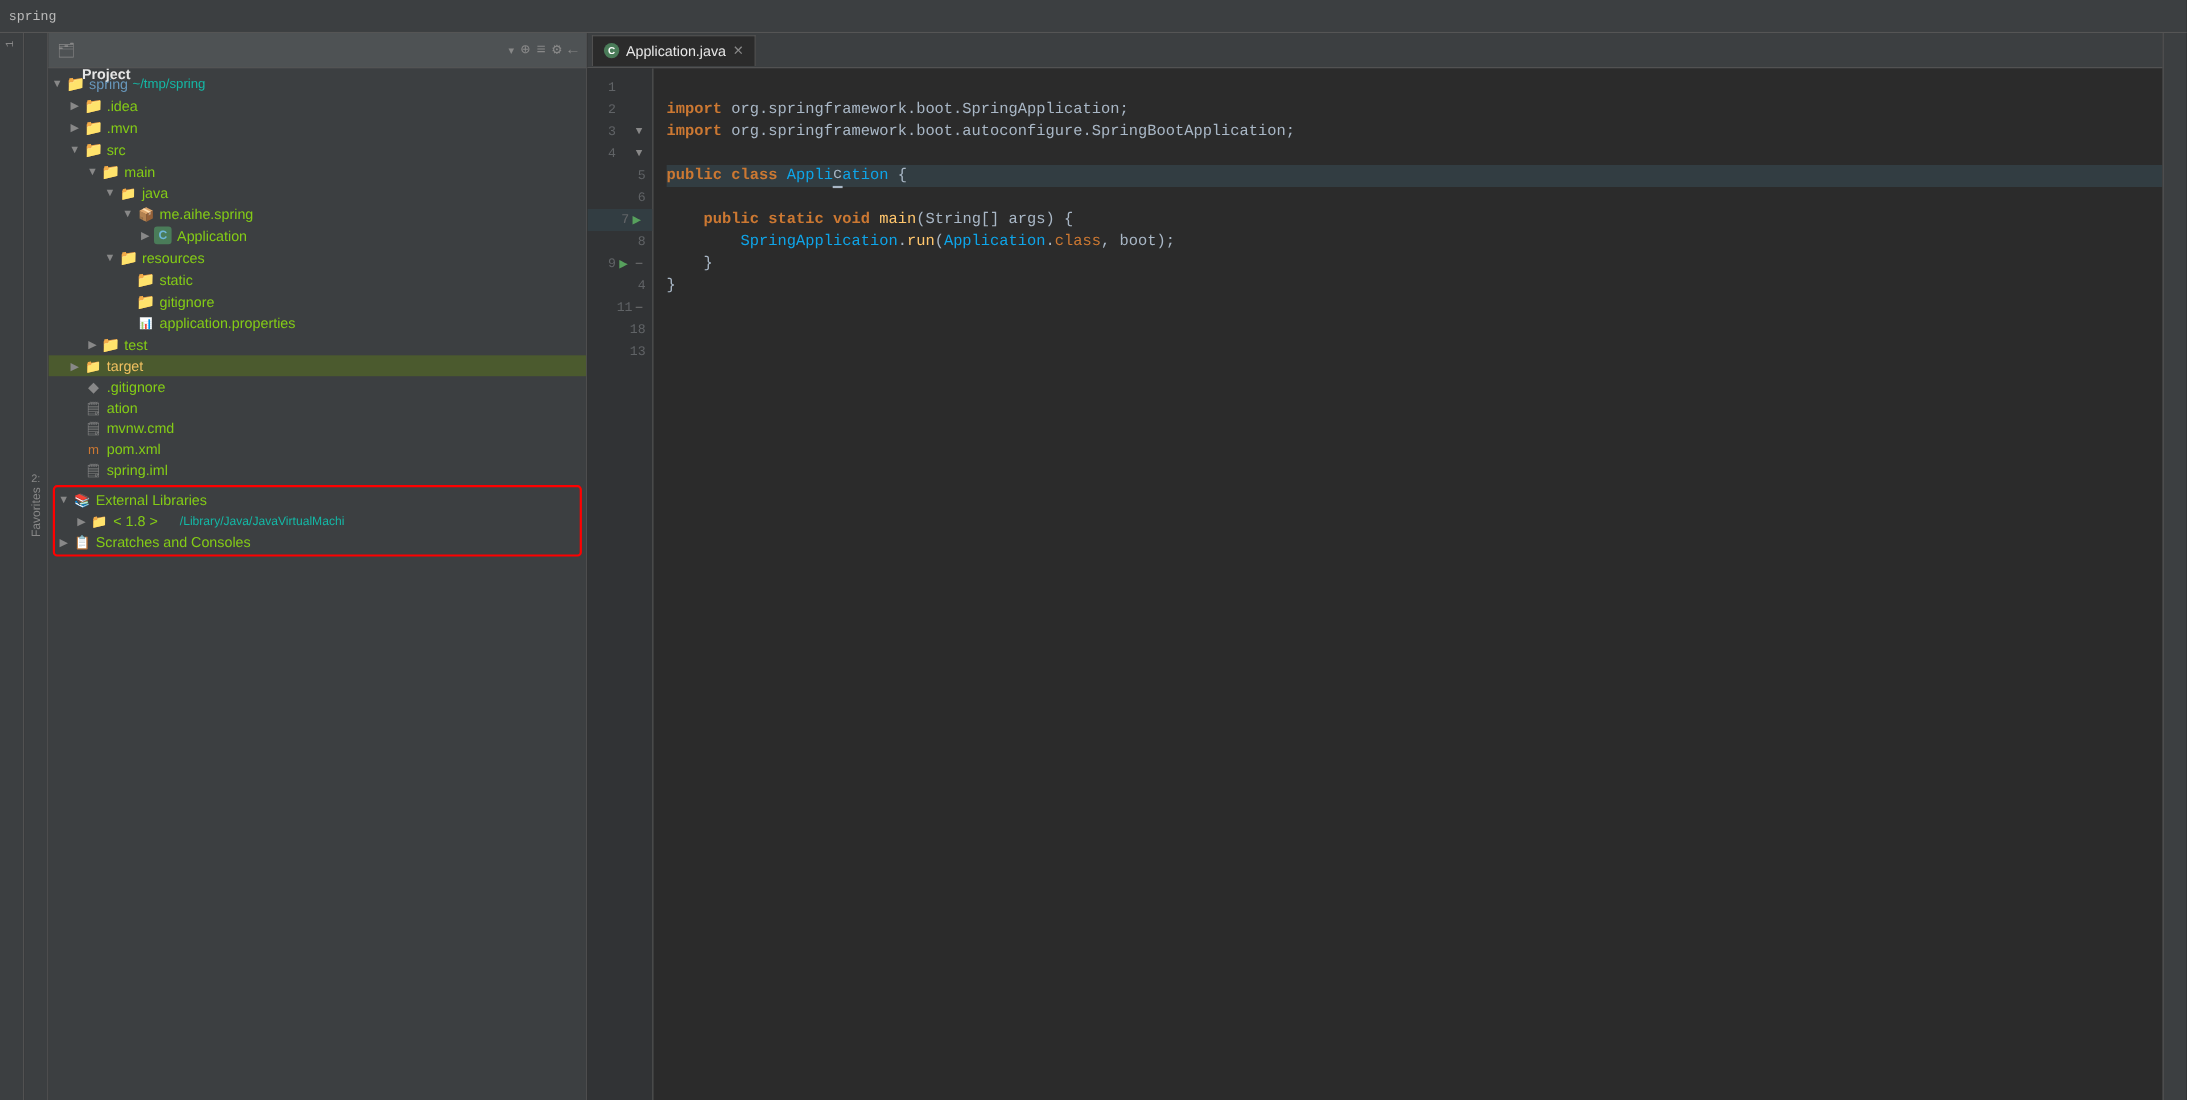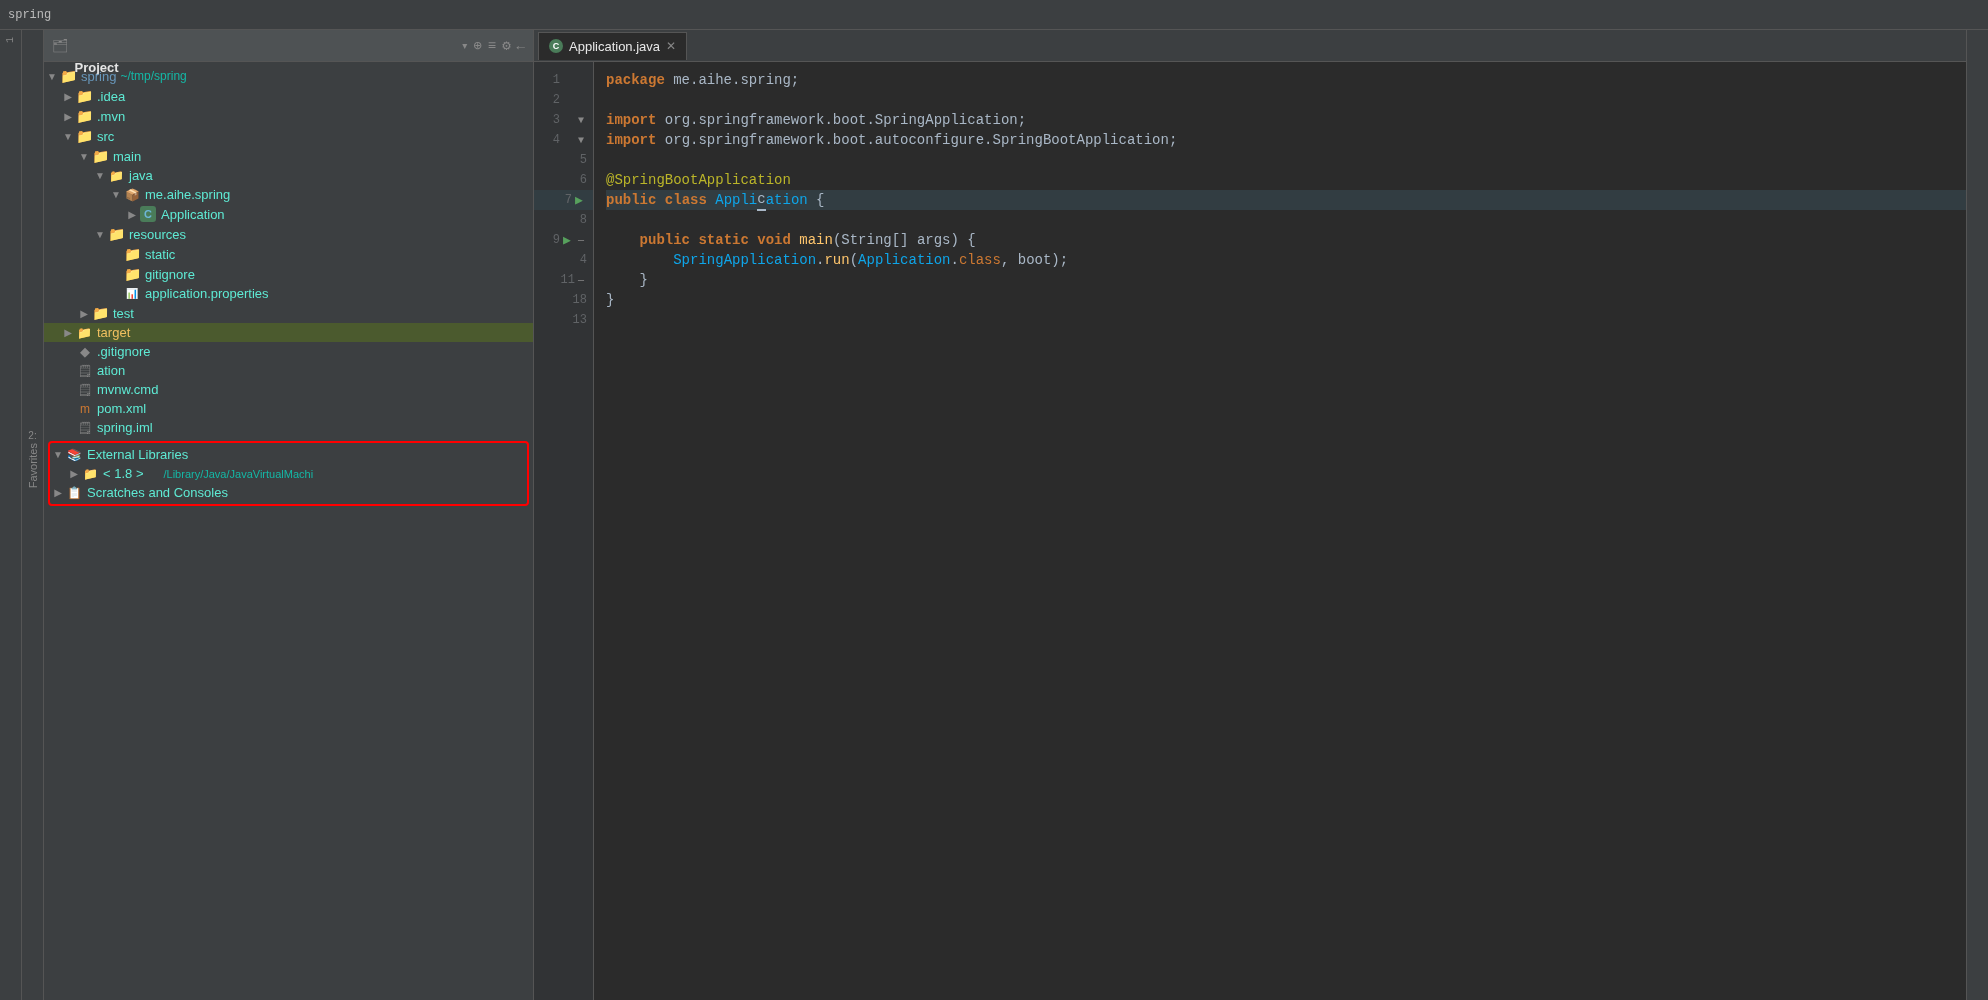--- a/index.html
+++ b/index.html
@@ -129,21 +129,21 @@
       width: 18px;
       flex-shrink: 0;
       display: flex;
       align-items: center;
       justify-content: center;
       font-size: 12px;
       margin-right: 3px;
     }
 
     .tree-label {
-      color: #5eead4;
+      color: #84cc16;
     }
     .tree-label.blue { color: #6897bb; }
     .tree-label.yellow { color: #f0c060; }
     .tree-label.gray { color: #14b8a6; }
 
     
     .icon-folder { color: #9d7b3c; font-size: 14px; }
     .icon-folder-open { color: #9d7b3c; font-size: 14px; }
     .icon-folder-src { color: #6897bb; font-size: 14px; }
 
@@ -605,42 +605,35 @@
         <div class="line-num-row">
           <span class="line-num">18</span>
         </div>
         <div class="line-num-row">
           <span class="line-num">13</span>
         </div>
       </div>
 
       <div class="code-content">
 
-        <div class="code-line">
-          <span class="kw">package</span>
-          <span class="pkg"> me.aihe.spring;</span>
-        </div>
 
         <div class="code-line"> </div>
 
         <div class="code-line">
           <span class="import-kw">import</span>
           <span class="normal"> org.springframework.boot.</span><span class="class-ref">SpringApplication</span><span class="normal">;</span>
         </div>
 
         <div class="code-line">
           <span class="import-kw">import</span>
           <span class="normal"> org.springframework.boot.autoconfigure.</span><span class="class-ref">SpringBootApplication</span><span class="normal">;</span>
         </div>
 
         <div class="code-line"> </div>
 
-        <div class="code-line">
-          <span class="ann">@SpringBootApplication</span>
-        </div>
 
         <div class="code-line highlight-line">
           <span class="kw">public</span>
           <span class="normal"> </span>
           <span class="kw">class</span>
           <span class="normal"> </span>
           <span class="cls">Appli</span><span style="border-bottom:2px solid #a9b7c6; color:#a9b7c6;">c</span><span class="cls">ation</span>
           <span class="normal"> {</span>
         </div>
 

